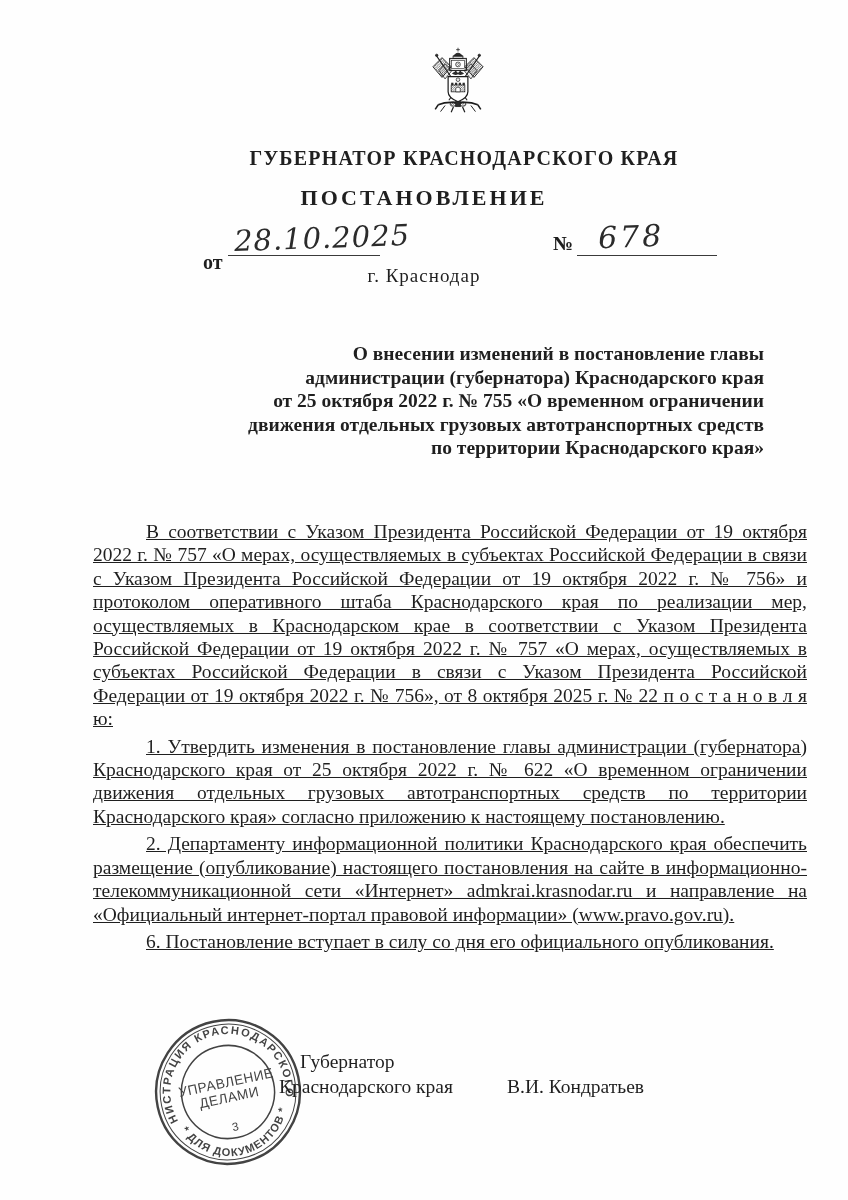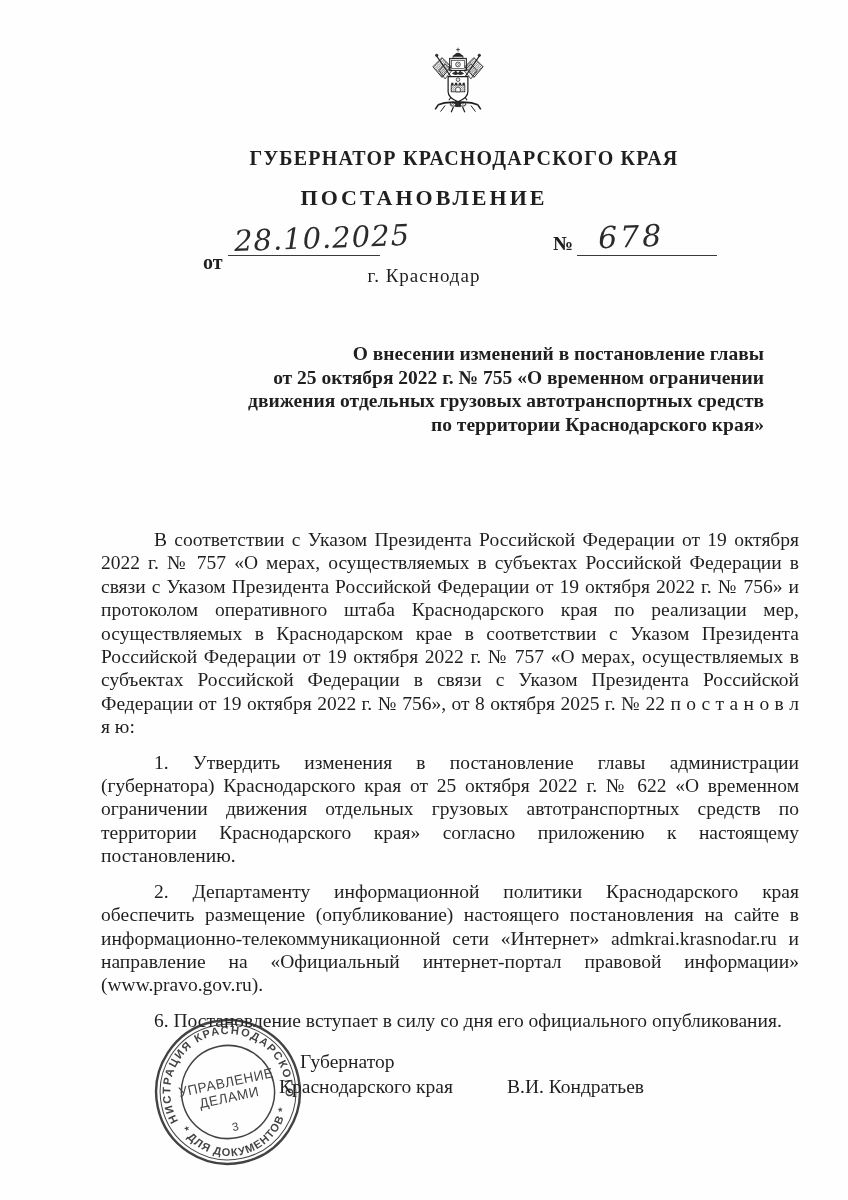--- a/index.html
+++ b/index.html
@@ -123,25 +123,26 @@
   }
 
   
   .body-block {
     position: absolute;
     top: 516px;
     left: 89px;
     width: 722px;
   }
   .body-block p {
-    margin: 12px;
+    margin: 4px;
     font-size: 19.5px;
     line-height: 23.4px;
     text-align: justify;
     text-indent: 53px;
+    text-decoration: underline;
   }
 
   
   .sig-pos-1 {
     position: absolute;
     left: 300px;
     top: 1051px;
     font-size: 19.5px;
   }
   .sig-pos-2 {
@@ -242,20 +243,21 @@
   <div class="date-underline"></div>
 
   <span class="number-label">№</span>
   <span class="number-value handwritten">678</span>
   <div class="number-underline"></div>
 
   <div class="city">г. Краснодар</div>
 
   <div class="title-block">
     <div>О внесении изменений в постановление главы</div>
+    <div>администрации (губернатора) Краснодарского края</div>
     <div>от 25 октября 2022 г. № 755 «О временном ограничении</div>
     <div>движения отдельных грузовых автотранспортных средств</div>
     <div>по территории Краснодарского края»</div>
   </div>
 
   <div class="body-block">
     <p>В соответствии с Указом Президента Российской Федерации от 19 октября 2022 г. № 757 «О мерах, осуществляемых в субъектах Российской Федерации в связи с Указом Президента Российской Федерации от 19 октября 2022 г. № 756» и протоколом оперативного штаба Краснодарского края по реализации мер, осуществляемых в Краснодарском крае в соответствии с Указом Президента Российской Федерации от 19 октября 2022 г. № 757 «О мерах, осуществляемых в субъектах Российской Федерации в связи с Указом Президента Российской Федерации от 19 октября 2022 г. № 756», от 8 октября 2025 г. № 22 п о с т а н о в л я ю:</p>
     <p>1. Утвердить изменения в постановление главы администрации (губернатора) Краснодарского края от 25 октября 2022 г. № 622 «О временном ограничении движения отдельных грузовых автотранспортных средств по территории Краснодарского края» согласно приложению к настоящему постановлению.</p>
     <p>2. Департаменту информационной политики Краснодарского края обеспечить размещение (опубликование) настоящего постановления на сайте в информационно-телекоммуникационной сети «Интернет» admkrai.krasnodar.ru и направление на «Официальный интернет-портал правовой информации» (www.pravo.gov.ru).</p>
     <p>6. Постановление вступает в силу со дня его официального опубликования.</p>

